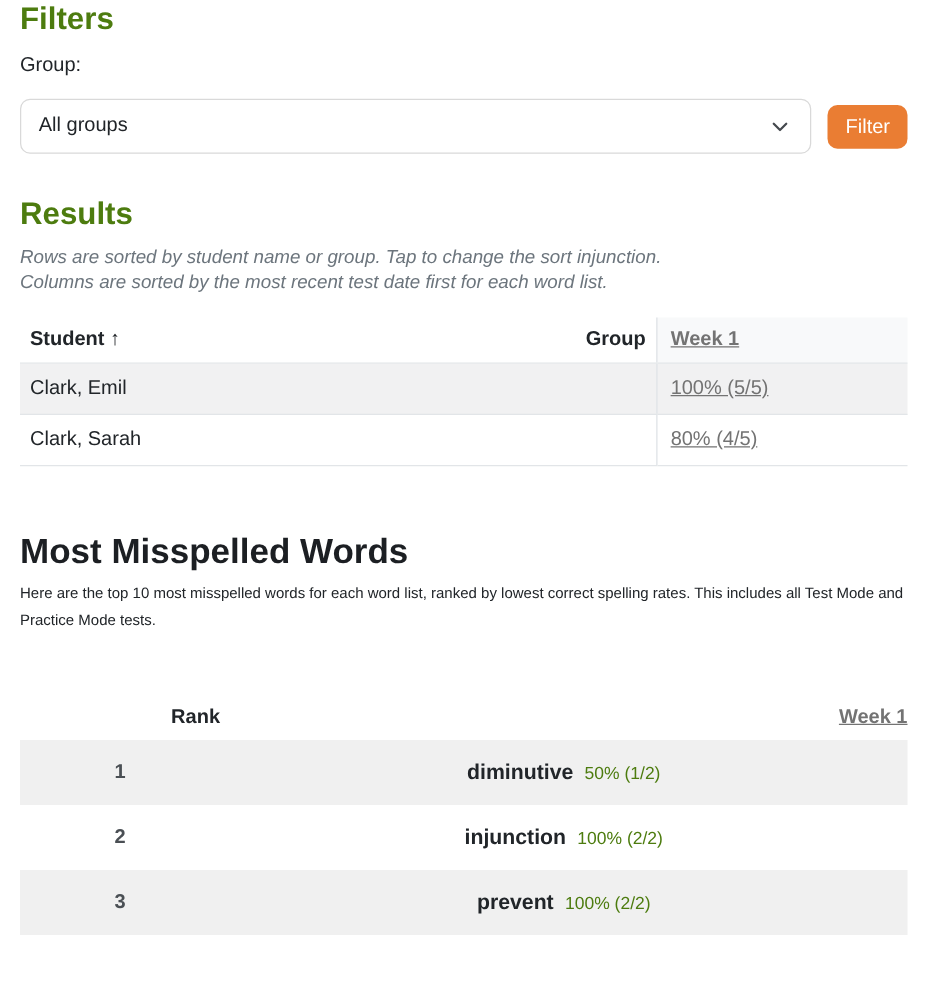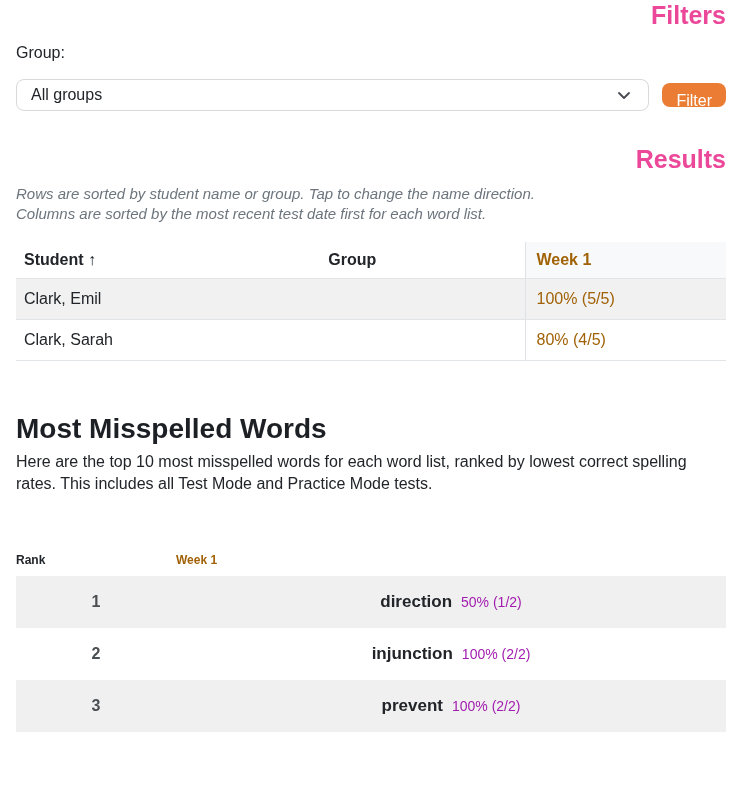--- a/index.html
+++ b/index.html
@@ -12,84 +12,84 @@
     font-family: "Liberation Sans", sans-serif;
   }
   .page { padding: 0 16px; width: 742px; }
 
   h1.page-title {
     font-size: 32px; font-weight: 700; line-height: 38px;
     margin: 12px 0 28px; color: #1c1f23; letter-spacing: -0.3px;
   }
   h2.section-heading {
     font-size: 25px; font-weight: 700; line-height: 30px;
-    margin: 0; color: #ec4899; text-align: right;
+    margin: 0; color: #4d7c0f;
   }
   h2.results-heading { margin-top: 33px; }
   h3.sub-heading {
     font-size: 28px; font-weight: 700; line-height: 29px;
     margin: 53px 0 0; color: #1c1f23;
   }
 
   .group-label { margin-top: 14px; font-size: 16px; line-height: 18px; }
 
   .filter-row { margin-top: 17px; display: flex; align-items: center; }
   .select-box {
-    flex: 1; height: 32px;
+    flex: 1; height: 44px;
     border: 1px solid #d9d9d9; border-radius: 8px;
     display: flex; align-items: center; justify-content: space-between;
     padding: 0 14px; font-size: 16px; background: #fff; cursor: pointer;
   }
   .select-box .chevron { width: 16px; height: 16px; margin-right: 2px; }
   .filter-btn {
     margin-left: 13px;
     background: #ea7d33; color: #ffffff;
     border: none; border-radius: 8px;
     font-family: "Liberation Sans", sans-serif;
-    font-size: 16px; padding: 9px 14px; height: 24px;
+    font-size: 16px; padding: 9px 14px; height: 35px;
     cursor: pointer;
   }
 
   .notes { margin-top: 10px; }
   .note-line {
     font-style: italic; color: #6c757d;
     font-size: 15px; line-height: 20px;
   }
 
   table { border-collapse: collapse; width: 710px; }
   .results-table { margin-top: 18px; table-layout: fixed; }
   .results-table th, .results-table td { text-align: left; font-size: 16px; }
   .results-table thead th {
     font-weight: 700; padding: 9px 8px;
     border-bottom: 1px solid #e2e5e8;
   }
   .results-table tbody td {
     padding: 11px 8px;
     border-bottom: 1px solid #e2e5e8;
   }
-  .results-table .col-group-h { text-align: center; }
+  .results-table .col-group-h { text-align: right; }
   .results-table .week-col {
     border-left: 1px solid #dee2e6;
     padding-left: 11px;
   }
   .results-table thead .week-col { background: #f8f9fa; }
   .results-table tr.stripe td { background: #f1f1f2; }
 
-  a.orange-link { color: #a16207; cursor: pointer; }
+  a.orange-link { color: #737373; text-decoration: underline; cursor: pointer; }
   a.orange-link.bold { font-weight: 700; }
 
-  .desc { margin: 8px 0 0; font-size: 16px; line-height: 22px; max-width: 710px; }
+  .desc { margin: 8px 0 0; font-size: 12px; line-height: 22px; max-width: 710px; }
 
   .words-table { margin-top: 49px; table-layout: fixed; }
-  .words-table th { font-size: 12px; font-weight: 700; padding: 9px 0; text-align: left; }
+  .words-table th { font-size: 16px; font-weight: 700; padding: 9px 0; text-align: right; }
   .words-table td { padding: 16px 0; text-align: center; }
   .words-table tr.stripe td { background: #f0f0f0; }
   .rank-cell { font-weight: 600; color: #4a4f54; font-size: 16px; }
   .word-text { font-weight: 700; font-size: 17px; color: #212529; }
-  .rate-text { font-size: 14px; color: #a21caf; margin-left: 9px; }
+  .rate-text { font-size: 14px; color: #4d7c0f; margin-left: 9px; }
 </style>
 </head>
 <body>
 
 <div class="page">
 
 
   <section>
     <h2 class="section-heading">Filters</h2>
     <div class="group-label">Group:</div>
@@ -100,21 +100,21 @@
           <path d="M3 6l5 5 5-5" stroke="#45494e" stroke-width="1.8" stroke-linecap="round" stroke-linejoin="round"></path>
         </svg>
       </div>
       <button class="filter-btn">Filter</button>
     </div>
   </section>
 
   <section>
     <h2 class="section-heading results-heading">Results</h2>
     <div class="notes">
-      <div class="note-line">Rows are sorted by student name or group. Tap to change the name direction.</div>
+      <div class="note-line">Rows are sorted by student name or group. Tap to change the sort injunction.</div>
       <div class="note-line">Columns are sorted by the most recent test date first for each word list.</div>
     </div>
 
     <table class="results-table">
       <colgroup>
           <col style="width:164px">
           <col style="width:345px">
           <col style="width:201px">
         </colgroup>
       <thead>
@@ -162,21 +162,21 @@
           <th>Rank</th>
           <th>
             <a class="orange-link bold">Week 1</a>
           </th>
         </tr>
       </thead>
       <tbody>
         <tr class="stripe">
           <td class="rank-cell">1</td>
           <td>
-            <span class="word-text">direction</span><span class="rate-text">50% (1/2)</span>
+            <span class="word-text">diminutive</span><span class="rate-text">50% (1/2)</span>
           </td>
         </tr>
         <tr>
           <td class="rank-cell">2</td>
           <td>
             <span class="word-text">injunction</span><span class="rate-text">100% (2/2)</span>
           </td>
         </tr>
         <tr class="stripe">
           <td class="rank-cell">3</td>

